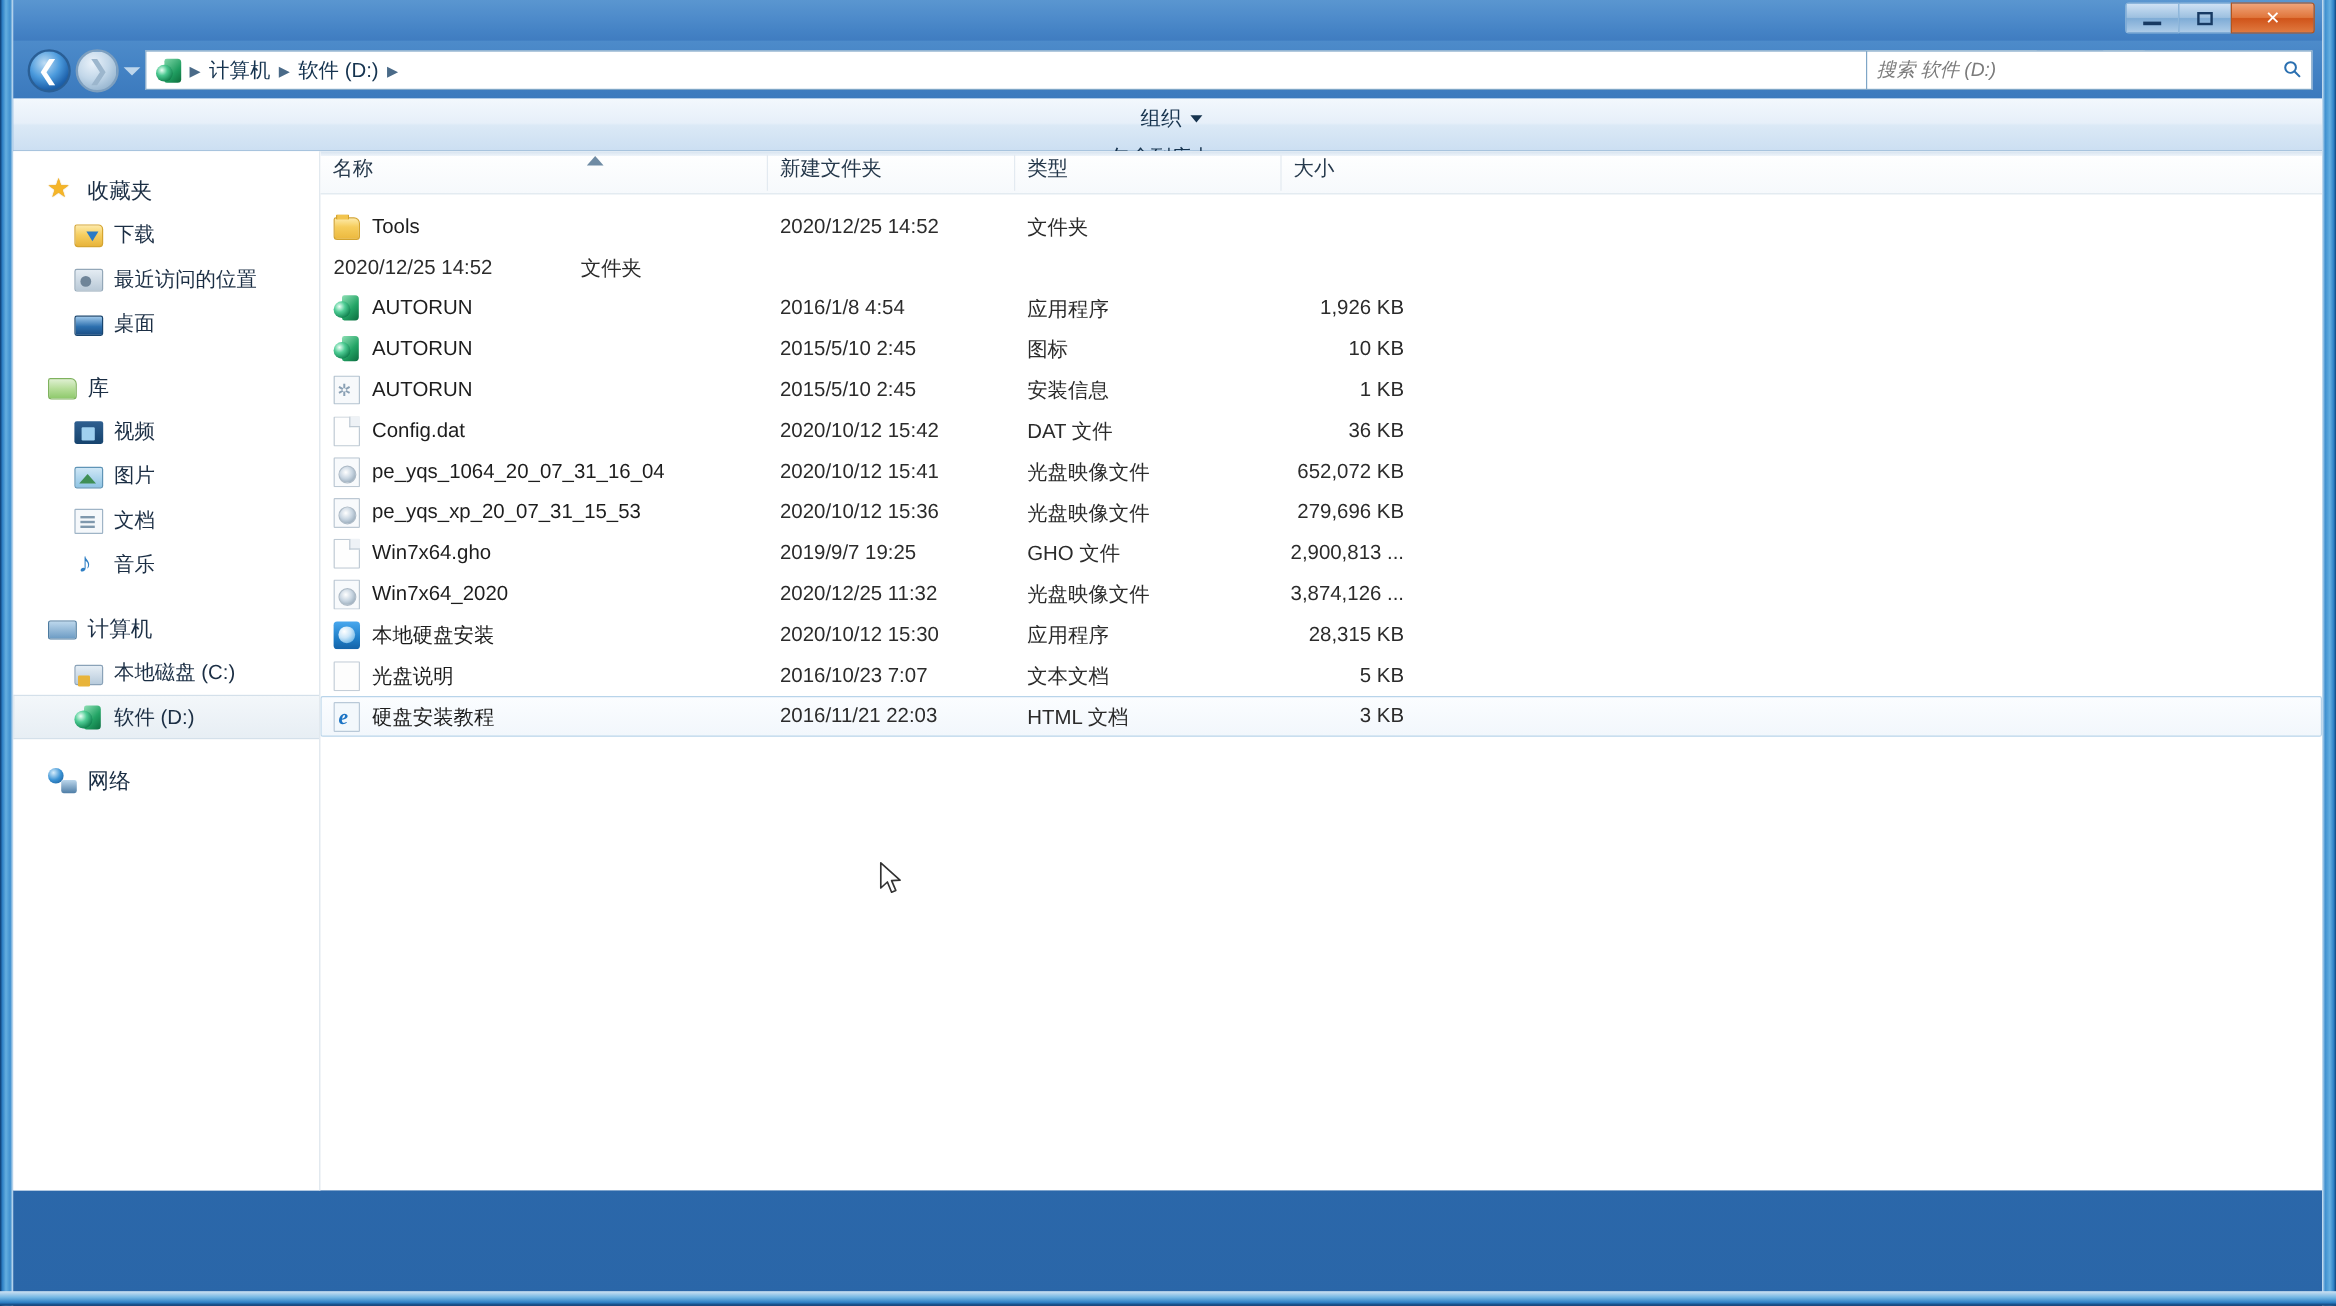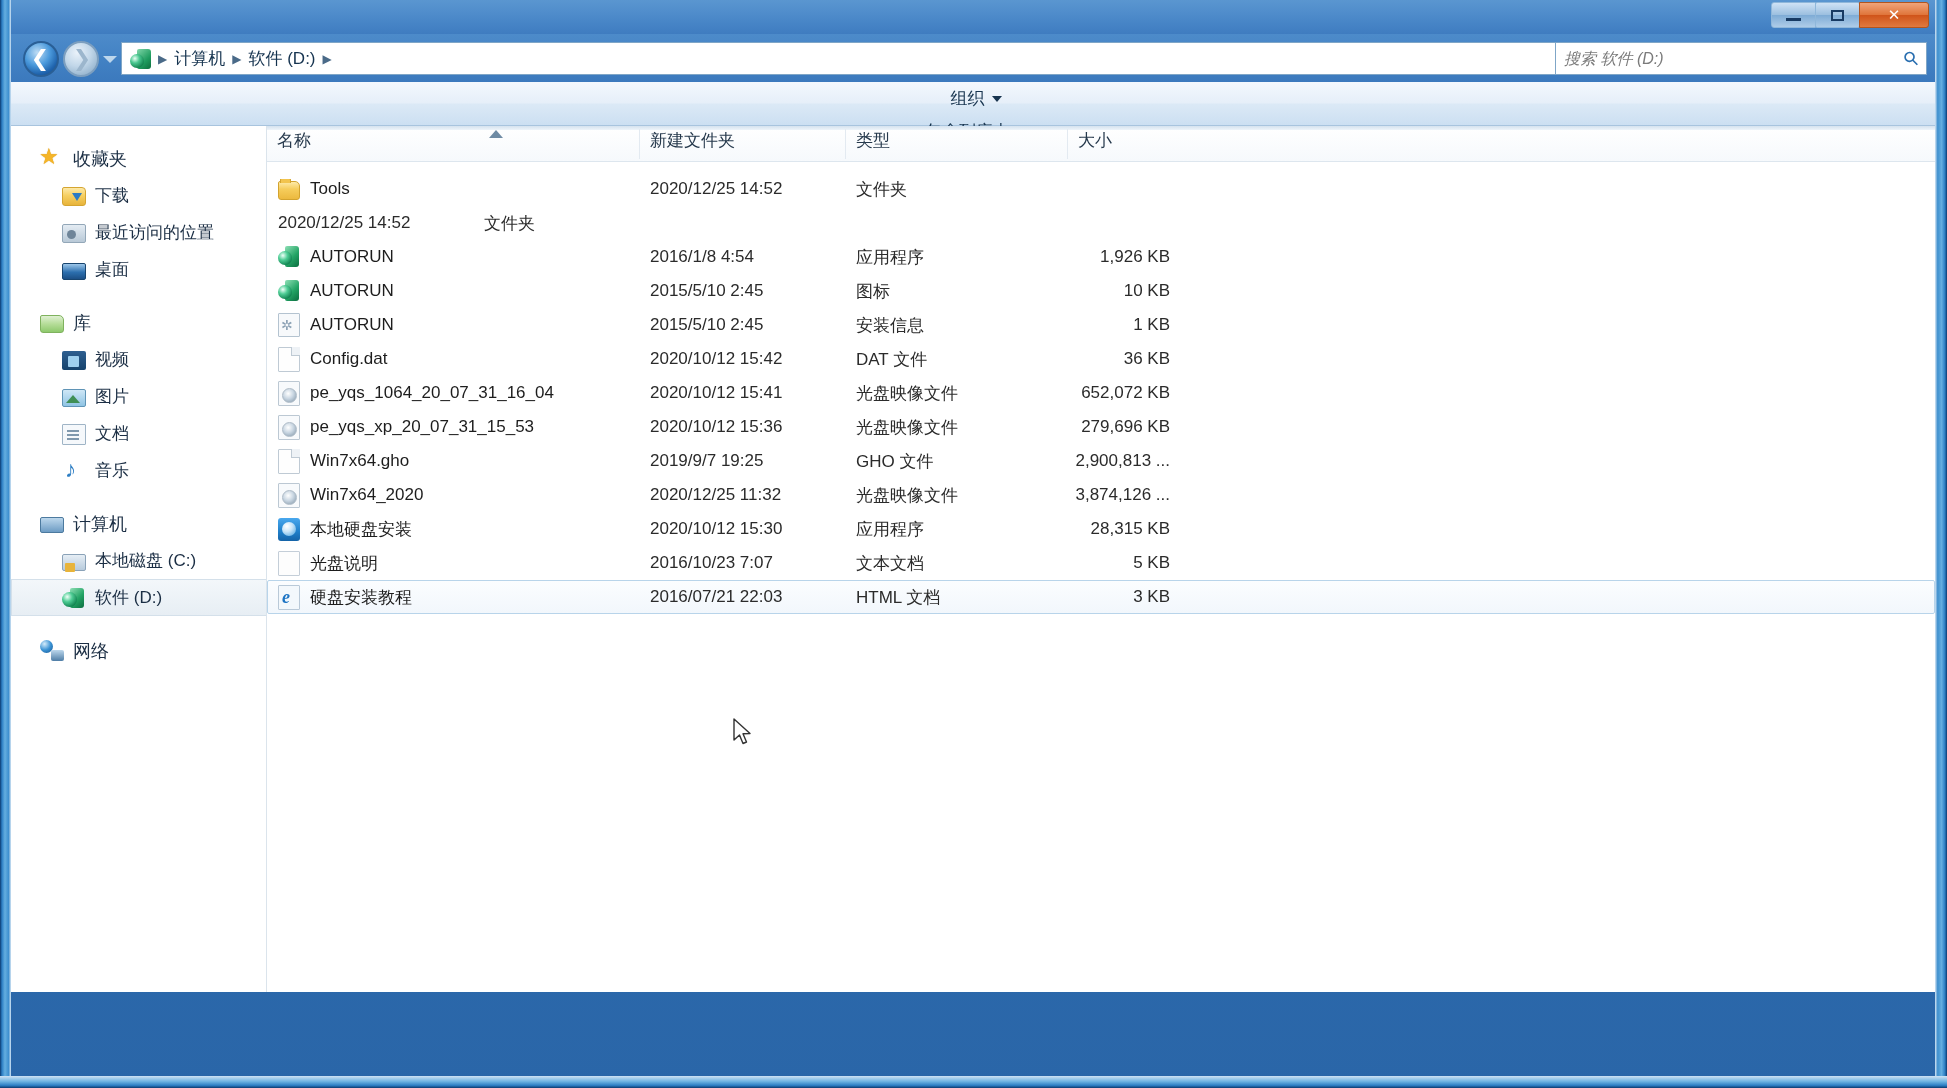--- a/index.html
+++ b/index.html
@@ -660,21 +660,21 @@
             </div>
             <div class="cell-date">2016/10/23 7:07</div>
             <div class="cell-type">文本文档</div>
             <div class="cell-size">5 KB</div>
           </div>
           <div class="row selected">
             <div class="cell-name">
               <span class="fico ie"></span>
               <span>硬盘安装教程</span>
             </div>
-            <div class="cell-date">2016/07/21 22:03</div>
+            <div class="cell-date">2016/11/21 22:03</div>
             <div class="cell-type">HTML 文档</div>
             <div class="cell-size">3 KB</div>
           </div>
         </div>
     </div>
   </div>
 
 
   <div id="frame-left"></div>
   <div id="frame-right"></div>

